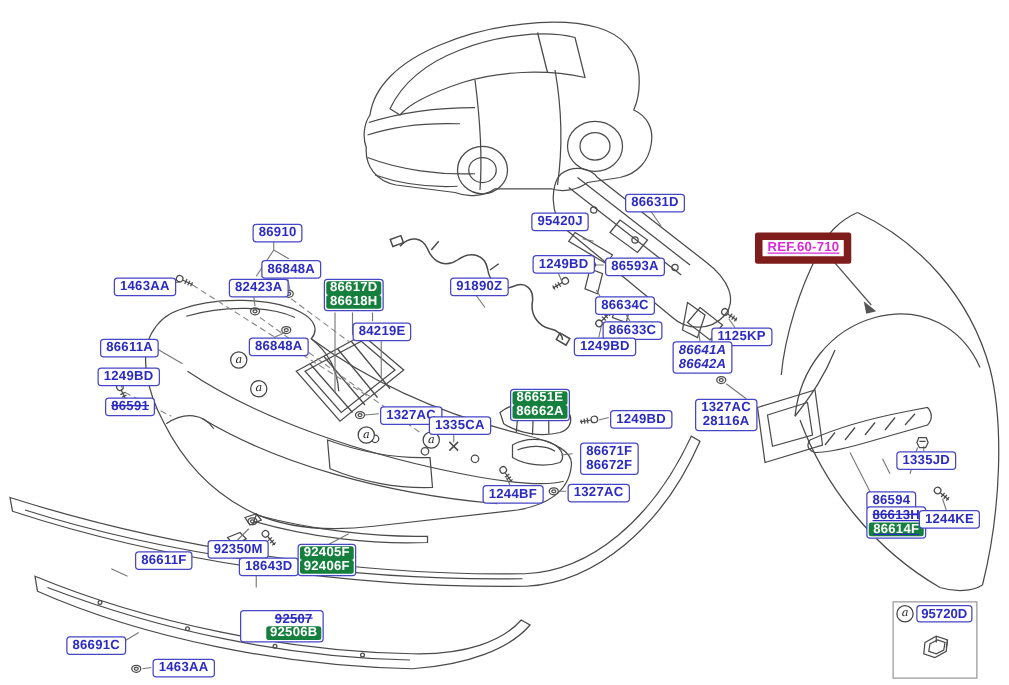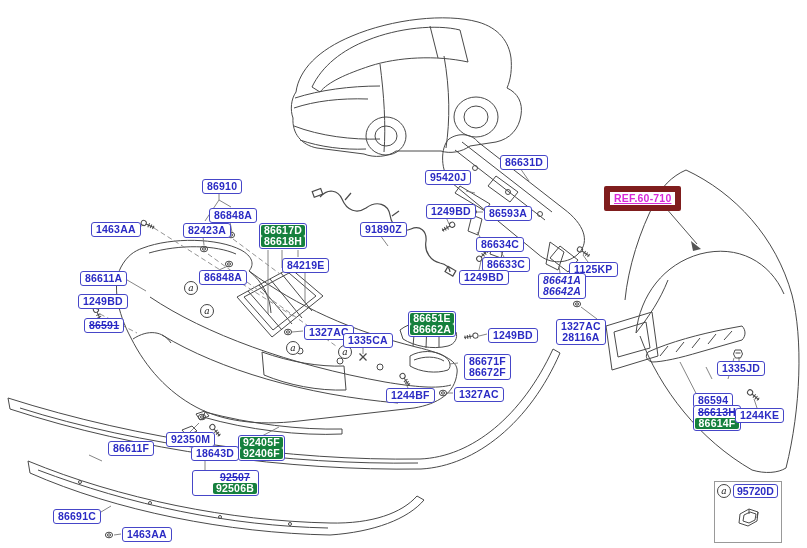--- a/index.html
+++ b/index.html
@@ -274,21 +274,21 @@
       </div>
       <div class="plabel ref" style="left: 604px; top: 186px;">
         <div class="lline normal">REF.60-710</div>
       </div>
       <div class="plabel" style="left: 717px; top: 361px;">
         <div class="lline normal">1335JD</div>
       </div>
       <div class="plabel" style="left: 693px; top: 393px;">
         <div class="lline normal">86594</div>
       </div>
-      <div class="plabel" style="left: 693px; top: 405px;">
+      <div class="plabel" style="left: 693px; top: 405px; text-decoration: underline;">
         <div class="lline strike">86613H</div>
         <div class="lline highlight">86614F</div>
       </div>
       <div class="plabel" style="left: 735px; top: 408px;">
         <div class="lline normal">1244KE</div>
       </div>
       <div class="plabel" style="left: 464px; top: 354px;">
         <div class="lline normal">86671F</div>
         <div class="lline normal">86672F</div>
       </div>
@@ -308,21 +308,21 @@
       <div class="plabel" style="left: 166px; top: 432px;">
         <div class="lline normal">92350M</div>
       </div>
       <div class="plabel" style="left: 191px; top: 446px;">
         <div class="lline normal">18643D</div>
       </div>
       <div class="plabel" style="left: 238px; top: 435px;">
         <div class="lline highlight">92405F</div>
         <div class="lline highlight">92406F</div>
       </div>
-      <div class="plabel" style="left: 192px; top: 470px; padding-left: 20px;">
+      <div class="plabel" style="left: 192px; top: 488px; padding-left: 20px;">
         <div class="lline strike">92507</div>
         <div class="lline highlight">92506B</div>
       </div>
       <div class="plabel" style="left: 68px; top: 441px; margin-left: 40px;">
         <div class="lline normal">86611F</div>
       </div>
       <div class="plabel" style="left: 53px; top: 509px;">
         <div class="lline normal">86691C</div>
       </div>
       <div class="plabel" style="left: 122px; top: 527px;">

